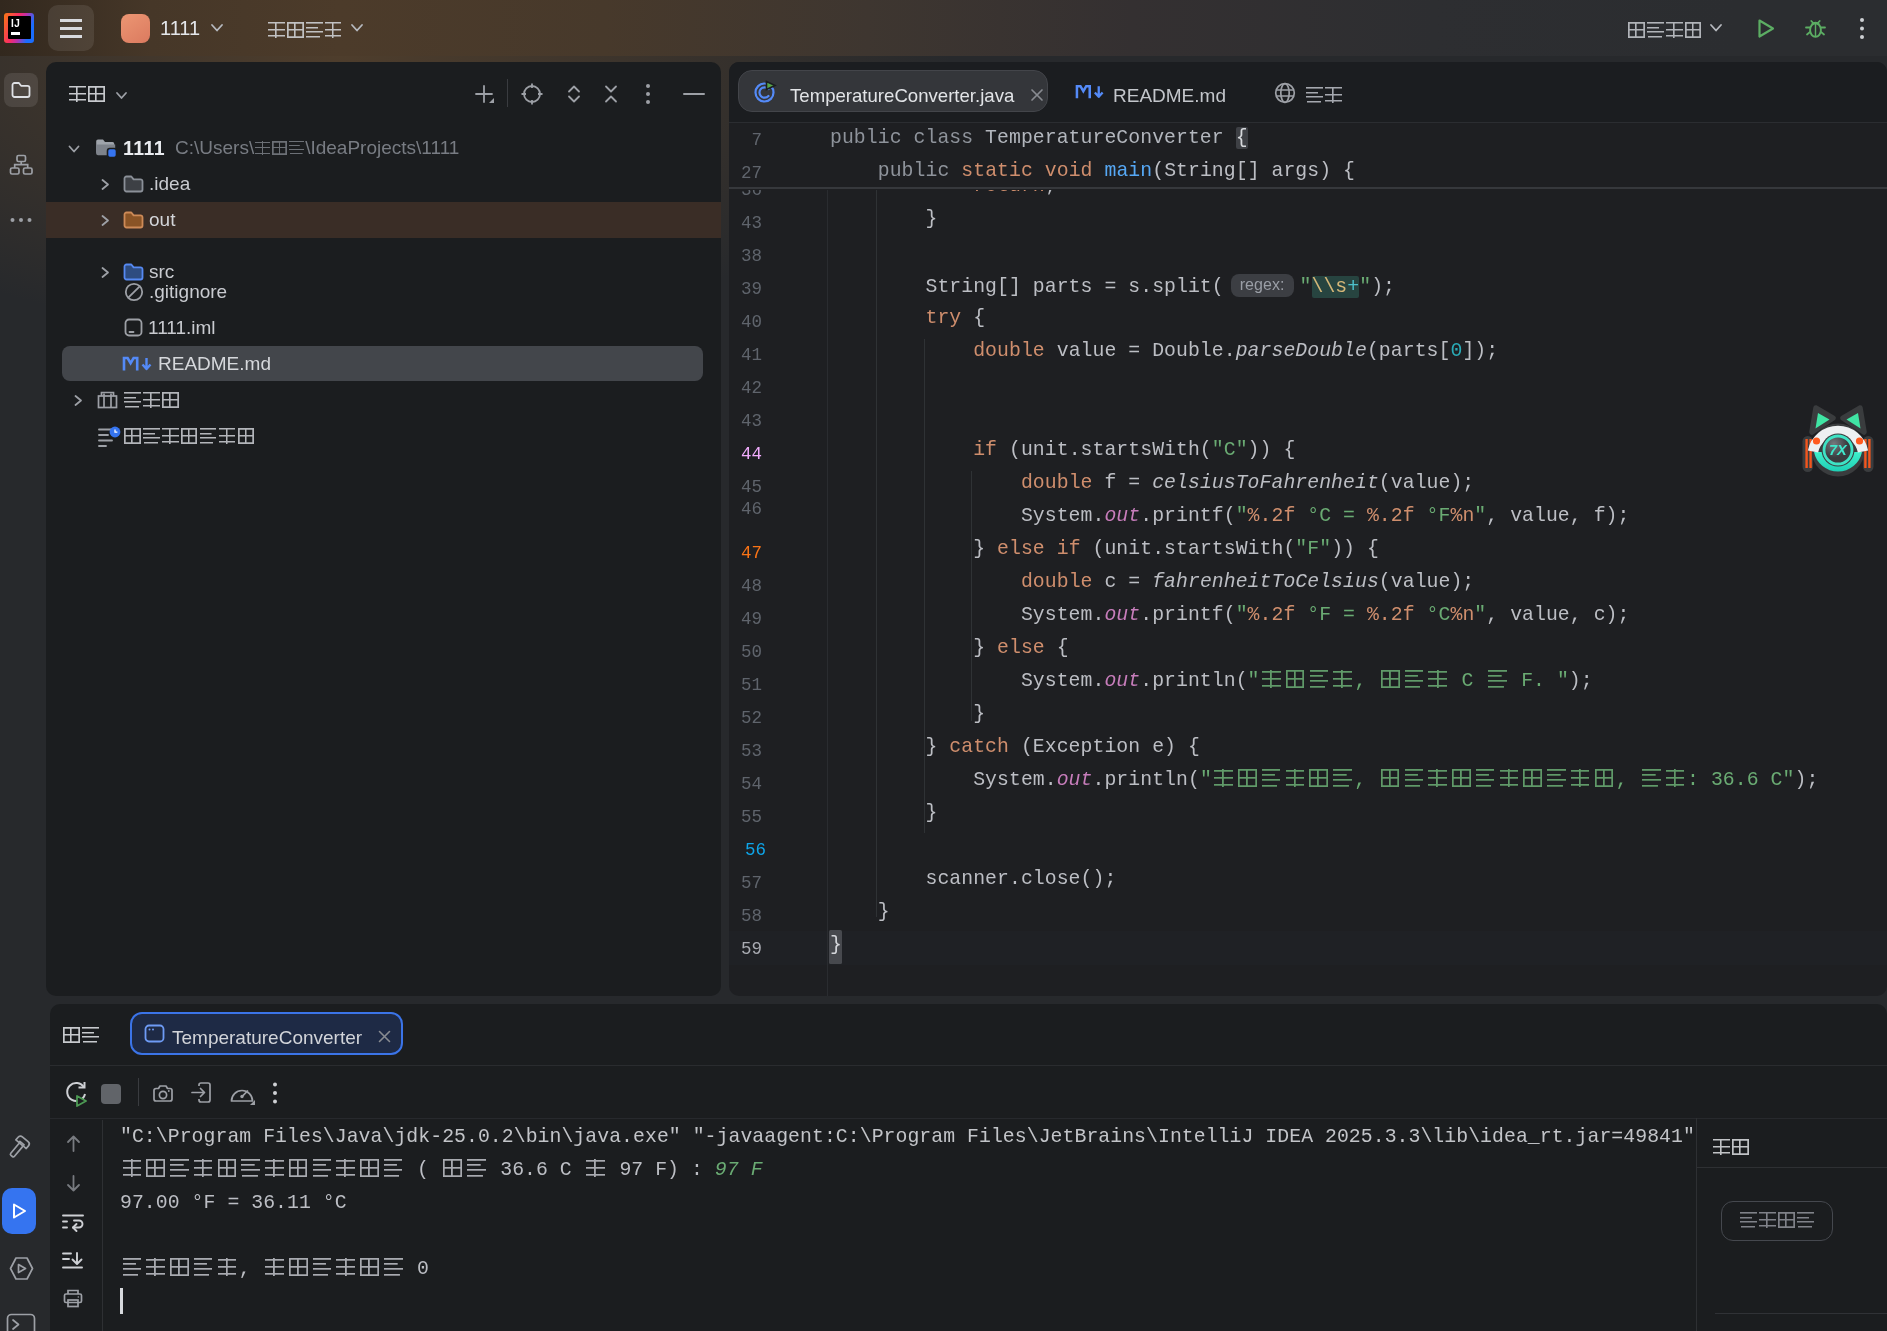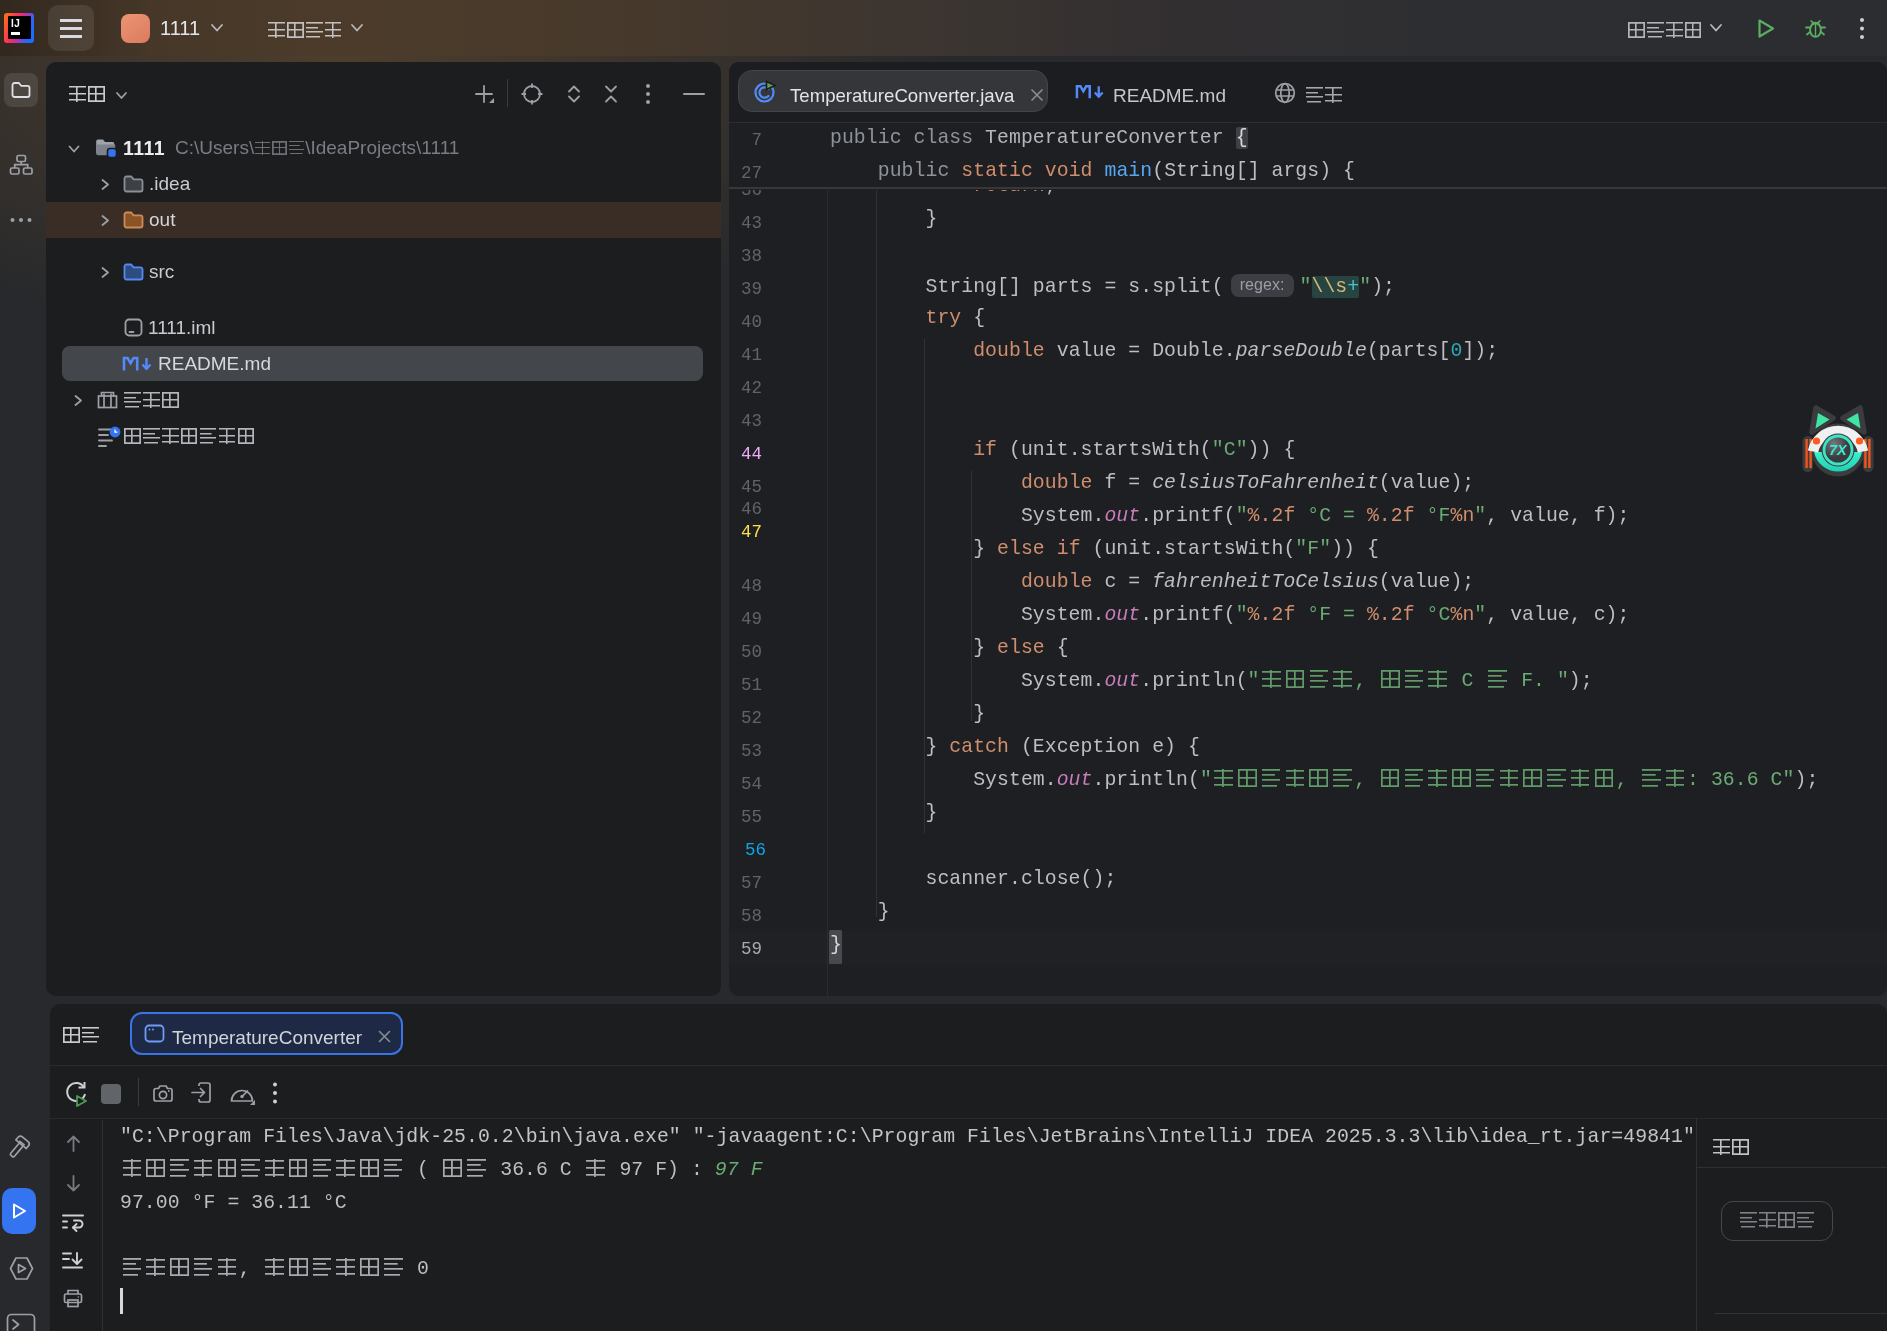--- a/index.html
+++ b/index.html
@@ -232,20 +232,27 @@
     </div>
     <div class="trow" style="left:0px;top:176px;width:706px;margin-top:16px;">
       <svg class="ic" style="left:53px;top:12px" width="12" height="13" viewBox="0 0 12 13" fill="none">
         <path d="M3.5 2 L9 6.5 L3.5 11" stroke="#9da0a6" stroke-width="1.8" stroke-linecap="round" stroke-linejoin="round"></path>
       </svg>
       <svg class="ic" style="left:76px;top:7px" width="23" height="22" viewBox="0 0 23 22" fill="none">
 <path d="M2.5 5.5 a2 2 0 0 1 2-2 h4.8 l2.3 2.9 h6.9 a2 2 0 0 1 2 2 v8.1 a2 2 0 0 1-2 2 h-14 a2 2 0 0 1-2-2 Z" stroke="#5689f2" stroke-width="1.8" stroke-linejoin="round" fill="#2e4c80"></path>
       </svg>
       <span class="tlabel" style="left:103px">src</span>
     </div>
+    <div class="trow" style="left:0px;top:212px;width:675px;">
+      <svg class="ic" style="left:77px;top:7px" width="22" height="22" viewBox="0 0 22 22" fill="none">
+<circle cx="11" cy="11" r="8.2" stroke="#9da0a6" stroke-width="1.8"></circle>
+        <path d="M5.3 16.7 L16.7 5.3" stroke="#9da0a6" stroke-width="1.8"></path>
+      </svg>
+      <span class="tlabel" style="left:103px">.gitignore</span>
+    </div>
     <div class="trow" style="left:0px;top:248px;width:675px;">
       <svg class="ic" style="left:77px;top:7px" width="21" height="21" viewBox="0 0 21 21" fill="none">
 <rect x="2.5" y="2.5" width="16" height="16" rx="3.5" stroke="#9da0a6" stroke-width="1.8"></rect>
         <path d="M6.5 15 h4" stroke="#9da0a6" stroke-width="1.8" stroke-linecap="round"></path>
       </svg>
       <span class="tlabel" style="left:102px">1111.iml</span>
     </div>
     <div class="trow" style="left:0px;top:284px;width:675px;">
       <div class="ab" style="left:16px;top:0px;width:641px;height:35px;background:#43464b;border-radius:8px"></div>
       <svg class="ic" style="left:76px;top:9px" width="32" height="18" viewBox="0 0 32 18" fill="none">
@@ -331,21 +338,21 @@
       <div class="ln" style="left:0;top:155.0px;color:#5f646c">41</div>
       <div class="cl" style="left:101px;top:149.5px">            <span class="k">double</span> value = Double.<span class="it">parseDouble</span>(parts[<span class="n">0</span>]);</div>
       <div class="ln" style="left:0;top:188.0px;color:#5f646c">42</div>
       <div class="ln" style="left:0;top:221.0px;color:#5f646c">43</div>
       <div class="ln" style="left:0;top:254.0px;color:#f0abfc">44</div>
       <div class="cl" style="left:101px;top:248.5px">            <span class="k">if</span> (unit.startsWith(<span class="s">"C"</span>)) {</div>
       <div class="ln" style="left:0;top:287.0px;color:#5f646c">45</div>
       <div class="cl" style="left:101px;top:281.5px">                <span class="k">double</span> f = <span class="it">celsiusToFahrenheit</span>(value);</div>
       <div class="ln" style="left:0;top:309px;color:#5f646c">46</div>
       <div class="cl" style="left:101px;top:314.5px">                System.<span class="f it">out</span>.printf(<span class="s">"</span><span class="k">%.2f</span><span class="s"> °C = </span><span class="k">%.2f</span><span class="s"> °F</span><span class="k">%n</span><span class="s">"</span>, value, f);</div>
-      <div class="ln" style="left:0;top:332px;color:#fde047">47</div>
+      <div class="ln" style="left:0;top:353.0px;color:#f97316">47</div>
       <div class="cl" style="left:101px;top:347.5px">            } <span class="k">else</span> <span class="k">if</span> (unit.startsWith(<span class="s">"F"</span>)) {</div>
       <div class="ln" style="left:0;top:386.0px;color:#5f646c">48</div>
       <div class="cl" style="left:101px;top:380.5px">                <span class="k">double</span> c = <span class="it">fahrenheitToCelsius</span>(value);</div>
       <div class="ln" style="left:0;top:419.0px;color:#5f646c">49</div>
       <div class="cl" style="left:101px;top:413.5px">                System.<span class="f it">out</span>.printf(<span class="s">"</span><span class="k">%.2f</span><span class="s"> °F = </span><span class="k">%.2f</span><span class="s"> °C</span><span class="k">%n</span><span class="s">"</span>, value, c);</div>
       <div class="ln" style="left:0;top:452.0px;color:#5f646c">50</div>
       <div class="cl" style="left:101px;top:446.5px">            } <span class="k">else</span> {</div>
       <div class="ln" style="left:0;top:485.0px;color:#5f646c">51</div>
       <div class="cl" style="left:101px;top:479.5px">                System.<span class="f it">out</span>.println(<span class="s zm">"<i class="z z1"></i><i class="z z2"></i><i class="z z3"></i><i class="z z1"></i>, <i class="z z2"></i><i class="z z3"></i><i class="z z1"></i> C <i class="z z3"></i> F. "</span>);</div>
       <div class="ln" style="left:0;top:518.0px;color:#5f646c">52</div>

